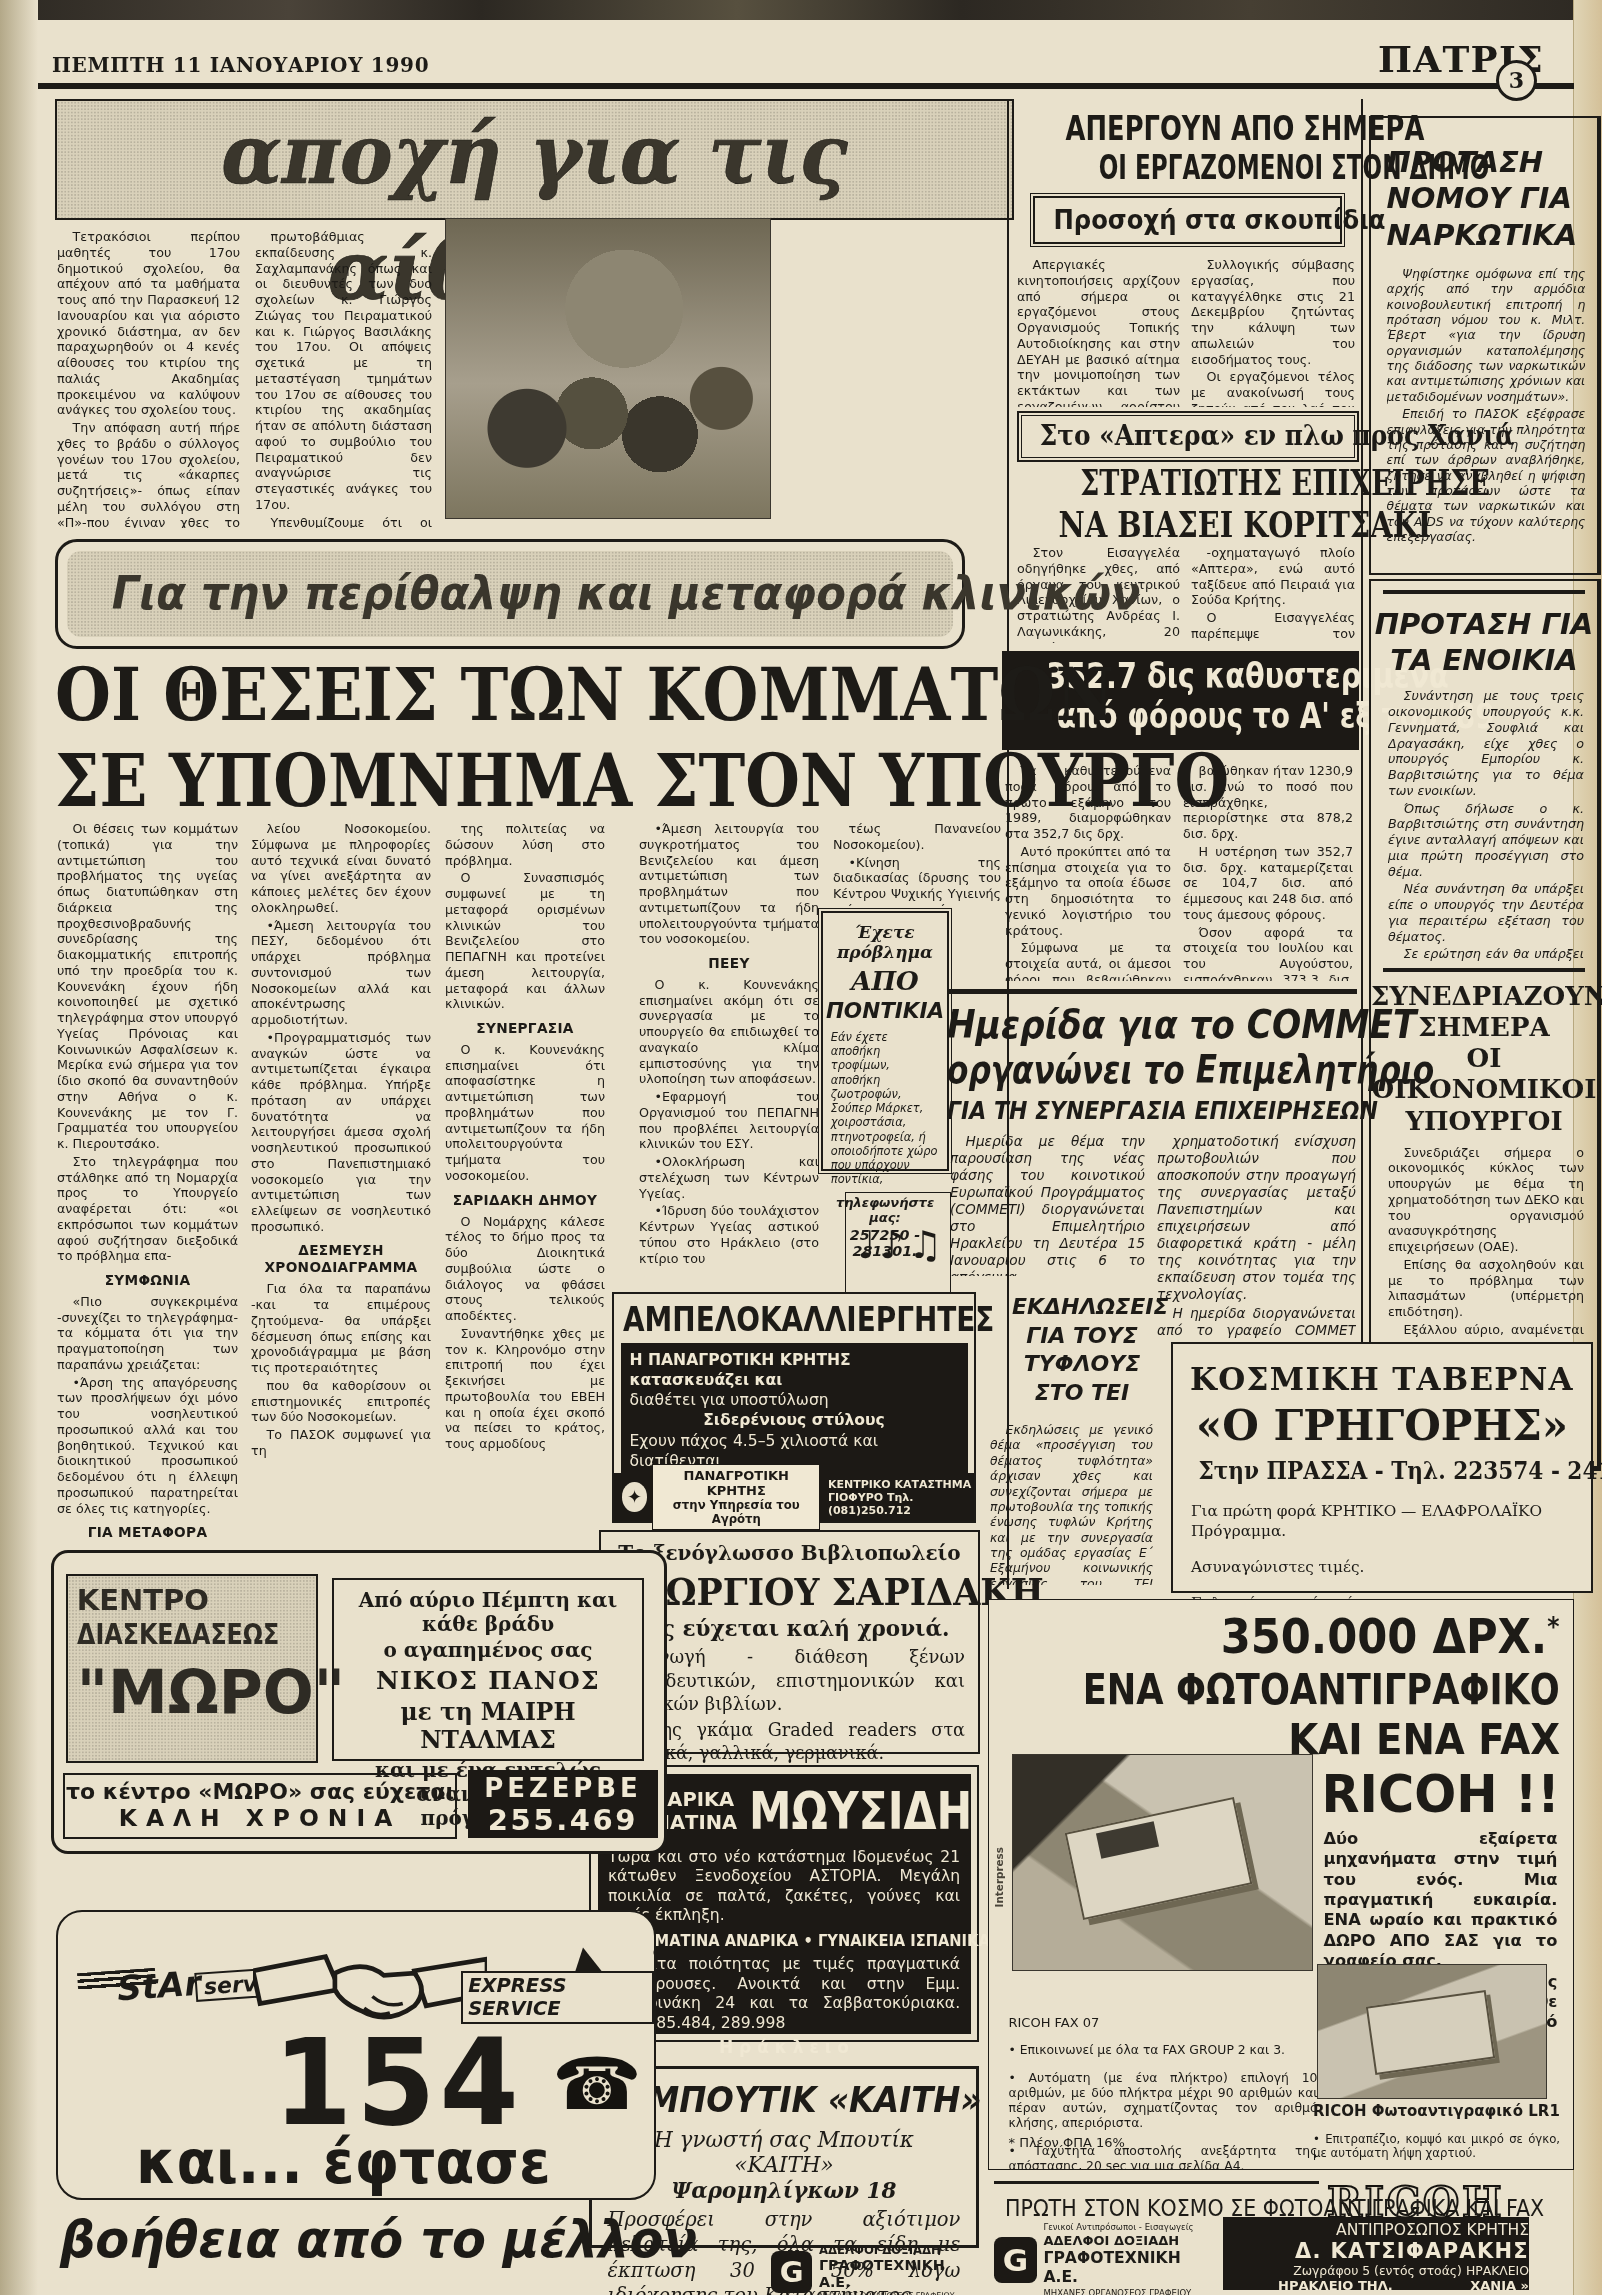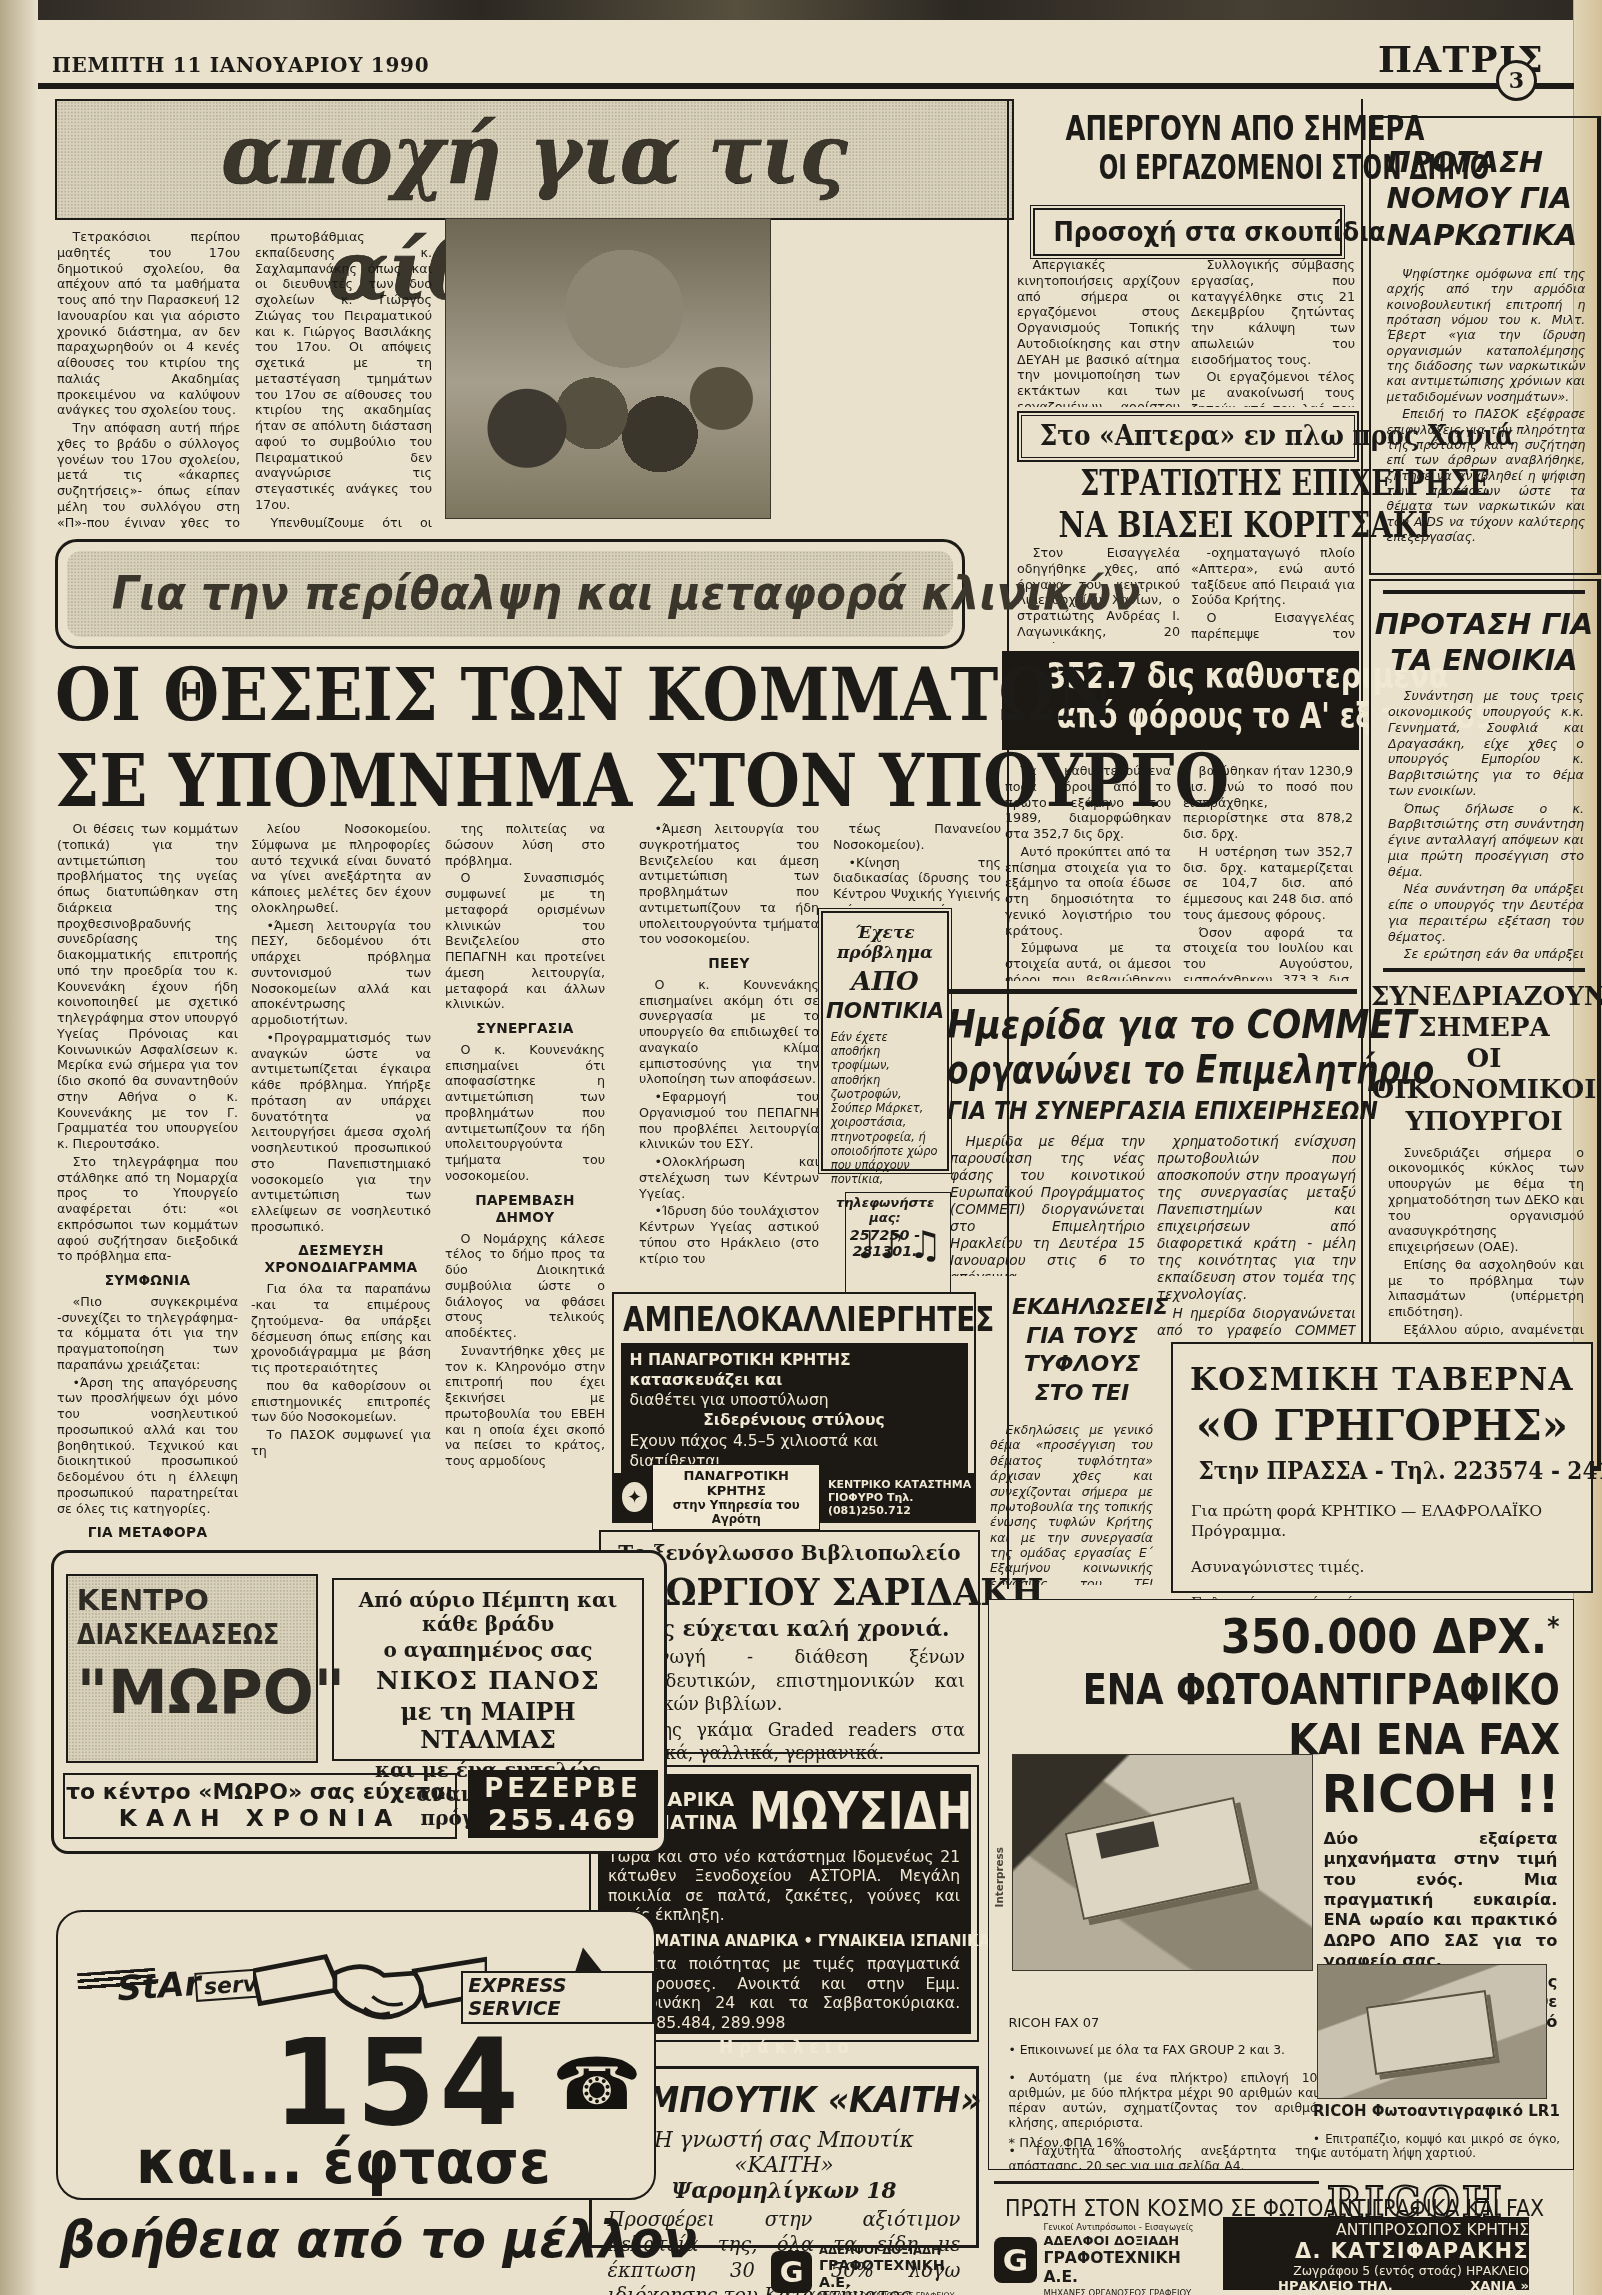--- a/index.html
+++ b/index.html
@@ -56,21 +56,21 @@
                                radial-gradient(circle at 55% 30%, #8d8672 0 59px, transparent 59px),
                                linear-gradient(180deg,#6e6753 0%,#a79f8d 55%,#7d765f 100%);"></div>
 
   <div class="abs rule" style="left:1007px;top:99px;width:2px;height:1490px;"></div>
   <div class="abs rule" style="left:1361px;top:99px;width:2px;height:1366px;"></div>
 
   <div class="abs" style="left:1015px;top:109px;width:345px;text-align:center;font-weight:bold;">
     <span class="fit" style="font-size:33px;transform:scaleX(.78);">ΑΠΕΡΓΟΥΝ ΑΠΟ ΣΗΜΕΡΑ</span><br>
     <span class="fit" style="font-size:33px;transform:scaleX(.70);">ΟΙ ΕΡΓΑΖΟΜΕΝΟΙ ΣΤΟΝ ΔΗΜΟ</span>
   </div>
-  <div class="abs boxed" style="left:1033px;top:208px;width:305px;height:44px;outline:1.3px solid #1d1b17;outline-offset:2px;">
+  <div class="abs boxed" style="left:1033px;top:196px;width:305px;height:44px;outline:1.3px solid #1d1b17;outline-offset:2px;">
     <span class="fit" style="font-size:27px;font-weight:bold;line-height:43px;transform:scaleX(.9);">Προσοχή στα σκουπίδια</span>
   </div>
   <div class="abs col just" style="left:1017px;top:257px;width:163px;height:150px;">
       <p class="bp">Απεργιακές κινητοποιήσεις αρχίζουν από σήμερα οι εργαζόμενοι στους Οργανισμούς Τοπικής Αυτοδιοίκησης και στην ΔΕΥΑΗ με βασικό αίτημα την μονιμοποίηση των εκτάκτων και των εργαζομένων αορίστου χρόνου, με την υπογραφή της νέας</p>
     </div>
   <div class="abs col just" style="left:1191px;top:257px;width:164px;height:150px;">
       <p class="bp">Συλλογικής σύμβασης εργασίας, που καταγγέλθηκε στις 21 Δεκεμβρίου ζητώντας την κάλυψη των απωλειών του εισοδήματος τους.</p>
       <p class="bp">Οι εργαζόμενοι τέλος με ανακοίνωσή τους ζητούν από τον λαό του Ηρακλείου να δείξει κατανόηση για την ταλαιπωρία τις ερχόμενες ημέρες.</p>
     </div>
 
@@ -142,21 +142,21 @@
       <div class="colsub">ΔΕΣΜΕΥΣΗ ΧΡΟΝΟΔΙΑΓΡΑΜΜΑ</div>
       <p class="bp">Για όλα τα παραπάνω -και τα επιμέρους ζητούμενα- θα υπάρξει δέσμευση όπως επίσης και χρονοδιάγραμμα με βάση τις προτεραιότητες</p>
       <p class="bp">που θα καθορίσουν οι επιστημονικές επιτροπές των δύο Νοσοκομείων.</p>
       <p class="bp">Το ΠΑΣΟΚ συμφωνεί για τη</p>
     </div>
   <div class="abs col just" style="left:445px;top:821px;width:160px;height:722px;">
       <p class="bp">της πολιτείας να δώσουν λύση στο πρόβλημα.</p>
       <p class="bp">Ο Συνασπισμός συμφωνεί με τη μεταφορά ορισμένων κλινικών του Βενιζελείου στο ΠΕΠΑΓΝΗ και προτείνει άμεση λειτουργία, μεταφορά και άλλων κλινικών.</p>
       <div class="colsub">ΣΥΝΕΡΓΑΣΙΑ</div>
       <p class="bp">Ο κ. Κουνενάκης επισημαίνει ότι αποφασίστηκε η αντιμετώπιση των προβλημάτων που αντιμετωπίζουν τα ήδη υπολειτουργούντα τμήματα του νοσοκομείου.</p>
-      <div class="colsub">ΠΑΡΕΜΒΑΣΗ ΔΗΜΟΥ</div>
+      <div class="colsub">ΣΑΡΙΔΑΚΗ ΔΗΜΟΥ</div>
       <p class="bp">Ο Νομάρχης κάλεσε τέλος το δήμο προς τα δύο Διοικητικά συμβούλια ώστε ο διάλογος να φθάσει στους τελικούς αποδέκτες.</p>
       <p class="bp">Συναντήθηκε χθες με τον κ. Κληρονόμο στην επιτροπή που έχει ξεκινήσει με πρωτοβουλία του ΕΒΕΗ και η οποία έχει σκοπό να πείσει το κράτος, τους αρμοδίους</p>
     </div>
   <div class="abs col just" style="left:639px;top:821px;width:180px;height:449px;">
       <p class="bp">•Άμεση λειτουργία του συγκροτήματος του Βενιζελείου και άμεση αντιμετώπιση των προβλημάτων που αντιμετωπίζουν τα ήδη υπολειτουργούντα τμήματα του νοσοκομείου.</p>
       <div class="colsub">ΠΕΕΥ</div>
       <p class="bp">Ο κ. Κουνενάκης επισημαίνει ακόμη ότι σε συνεργασία με το υπουργείο θα επιδιωχθεί το αναγκαίο κλίμα εμπιστοσύνης για την υλοποίηση των αποφάσεων.</p>
       <p class="bp">•Εφαρμογή του Οργανισμού του ΠΕΠΑΓΝΗ που προβλέπει λειτουργία κλινικών του ΕΣΥ.</p>
       <p class="bp">•Ολοκλήρωση και στελέχωση των Κέντρων Υγείας.</p>
       <p class="bp">•Ίδρυση δύο τουλάχιστον Κέντρων Υγείας αστικού τύπου στο Ηράκλειο (στο κτίριο του</p>

